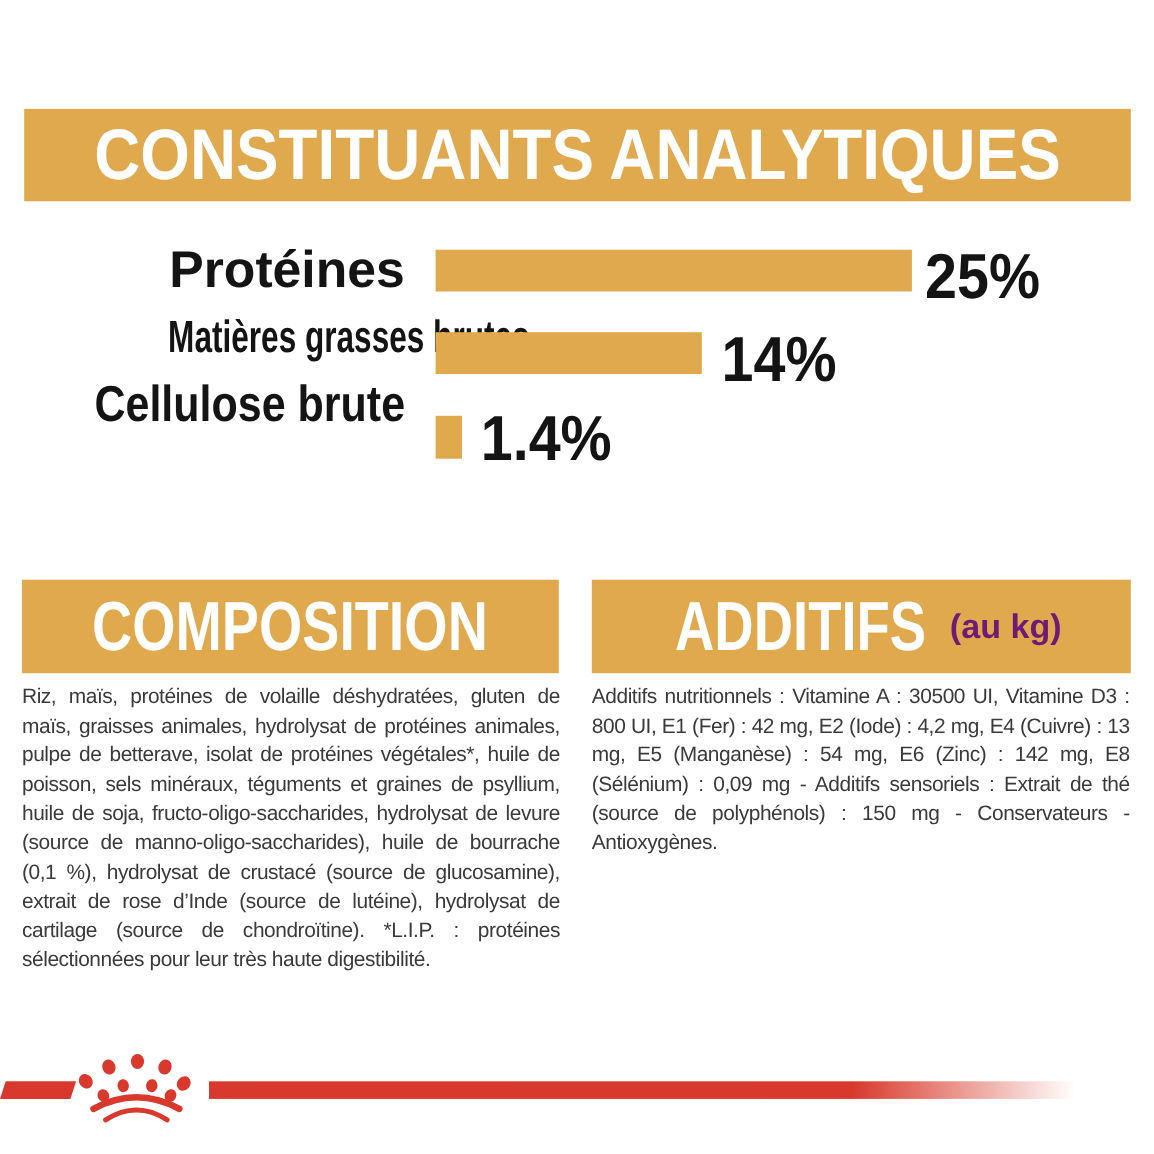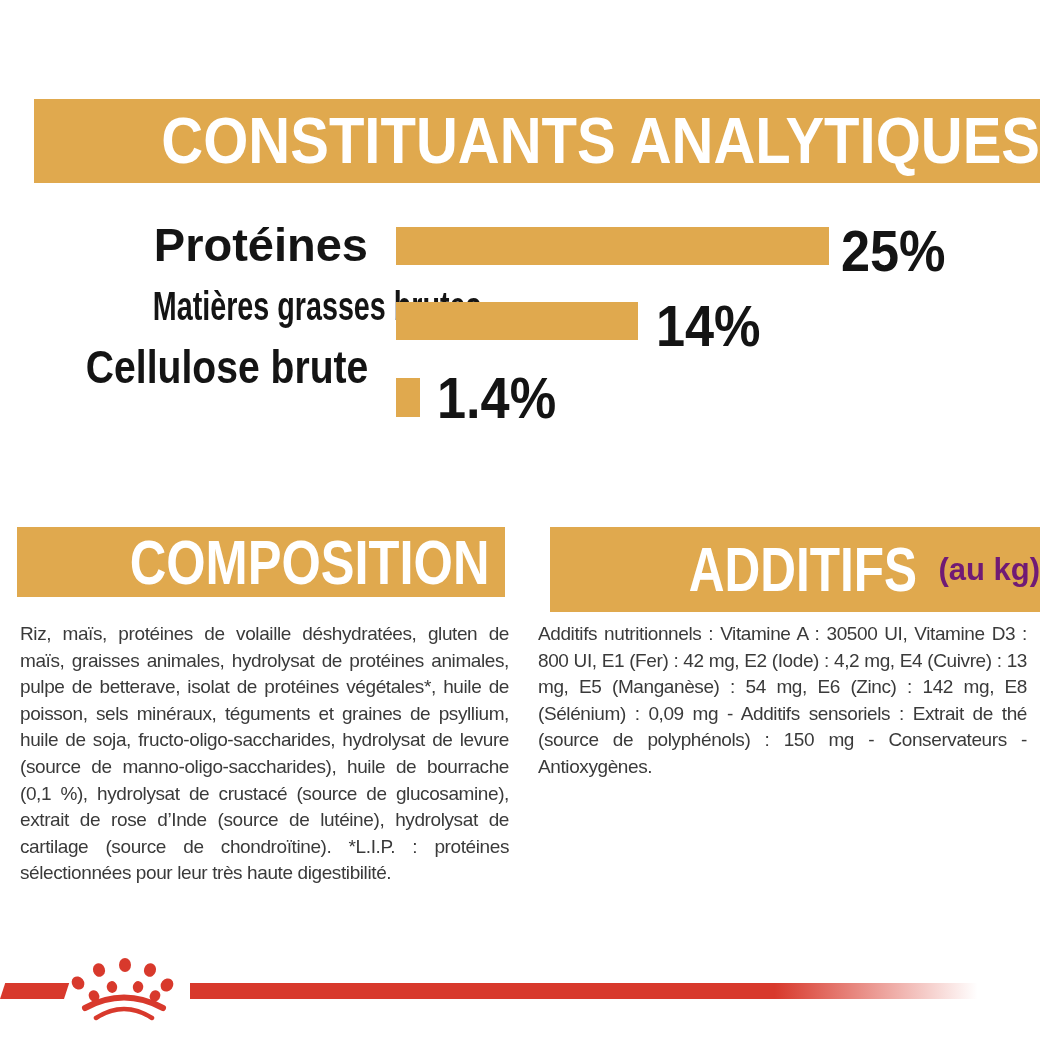--- a/index.html
+++ b/index.html
@@ -8,29 +8,29 @@
     --ink:#3A3A3A;
     --black:#141414;
   }
   html,body{margin:0;padding:0;background:#ffffff;}
   #canvas{
     position:relative;width:1049px;height:1049px;background:#ffffff;
     overflow:hidden;font-family:"Liberation Sans",sans-serif;
   }
   .gold-banner{
     position:absolute;background:var(--gold);
-    display:flex;align-items:center;justify-content:flex-end;margin-left:12px;
+    display:flex;align-items:center;justify-content:center;
   }
   .banner-title{
     color:#fff;font-weight:bold;white-space:nowrap;display:inline-block;
     line-height:1;
   }
   #top-banner{left:22px;top:99px;width:1006px;height:84px;}
   #top-banner .banner-title{font-size:58px;transform:scale(1,1.12);letter-spacing:0;}
-  #comp-banner{left:5px;top:527px;width:488px;height:70px;}
+  #comp-banner{left:20px;top:527px;width:488px;height:85px;}
   #comp-banner .banner-title{font-size:55px;transform:scale(0.92,1.15);}
   #add-banner{left:538px;top:527px;width:490px;height:85px;}
   #add-banner .banner-title{font-size:55px;transform:scale(0.9,1.15);}
   .banner-sub{font-size:31px;font-weight:bold;color:#701a75;margin-left:9px;}
 
   
   .cat-label{
     position:absolute;left:0;width:356px;text-align:right;
     color:var(--black);font-weight:bold;line-height:1;white-space:nowrap;padding-left:12px;
   }

